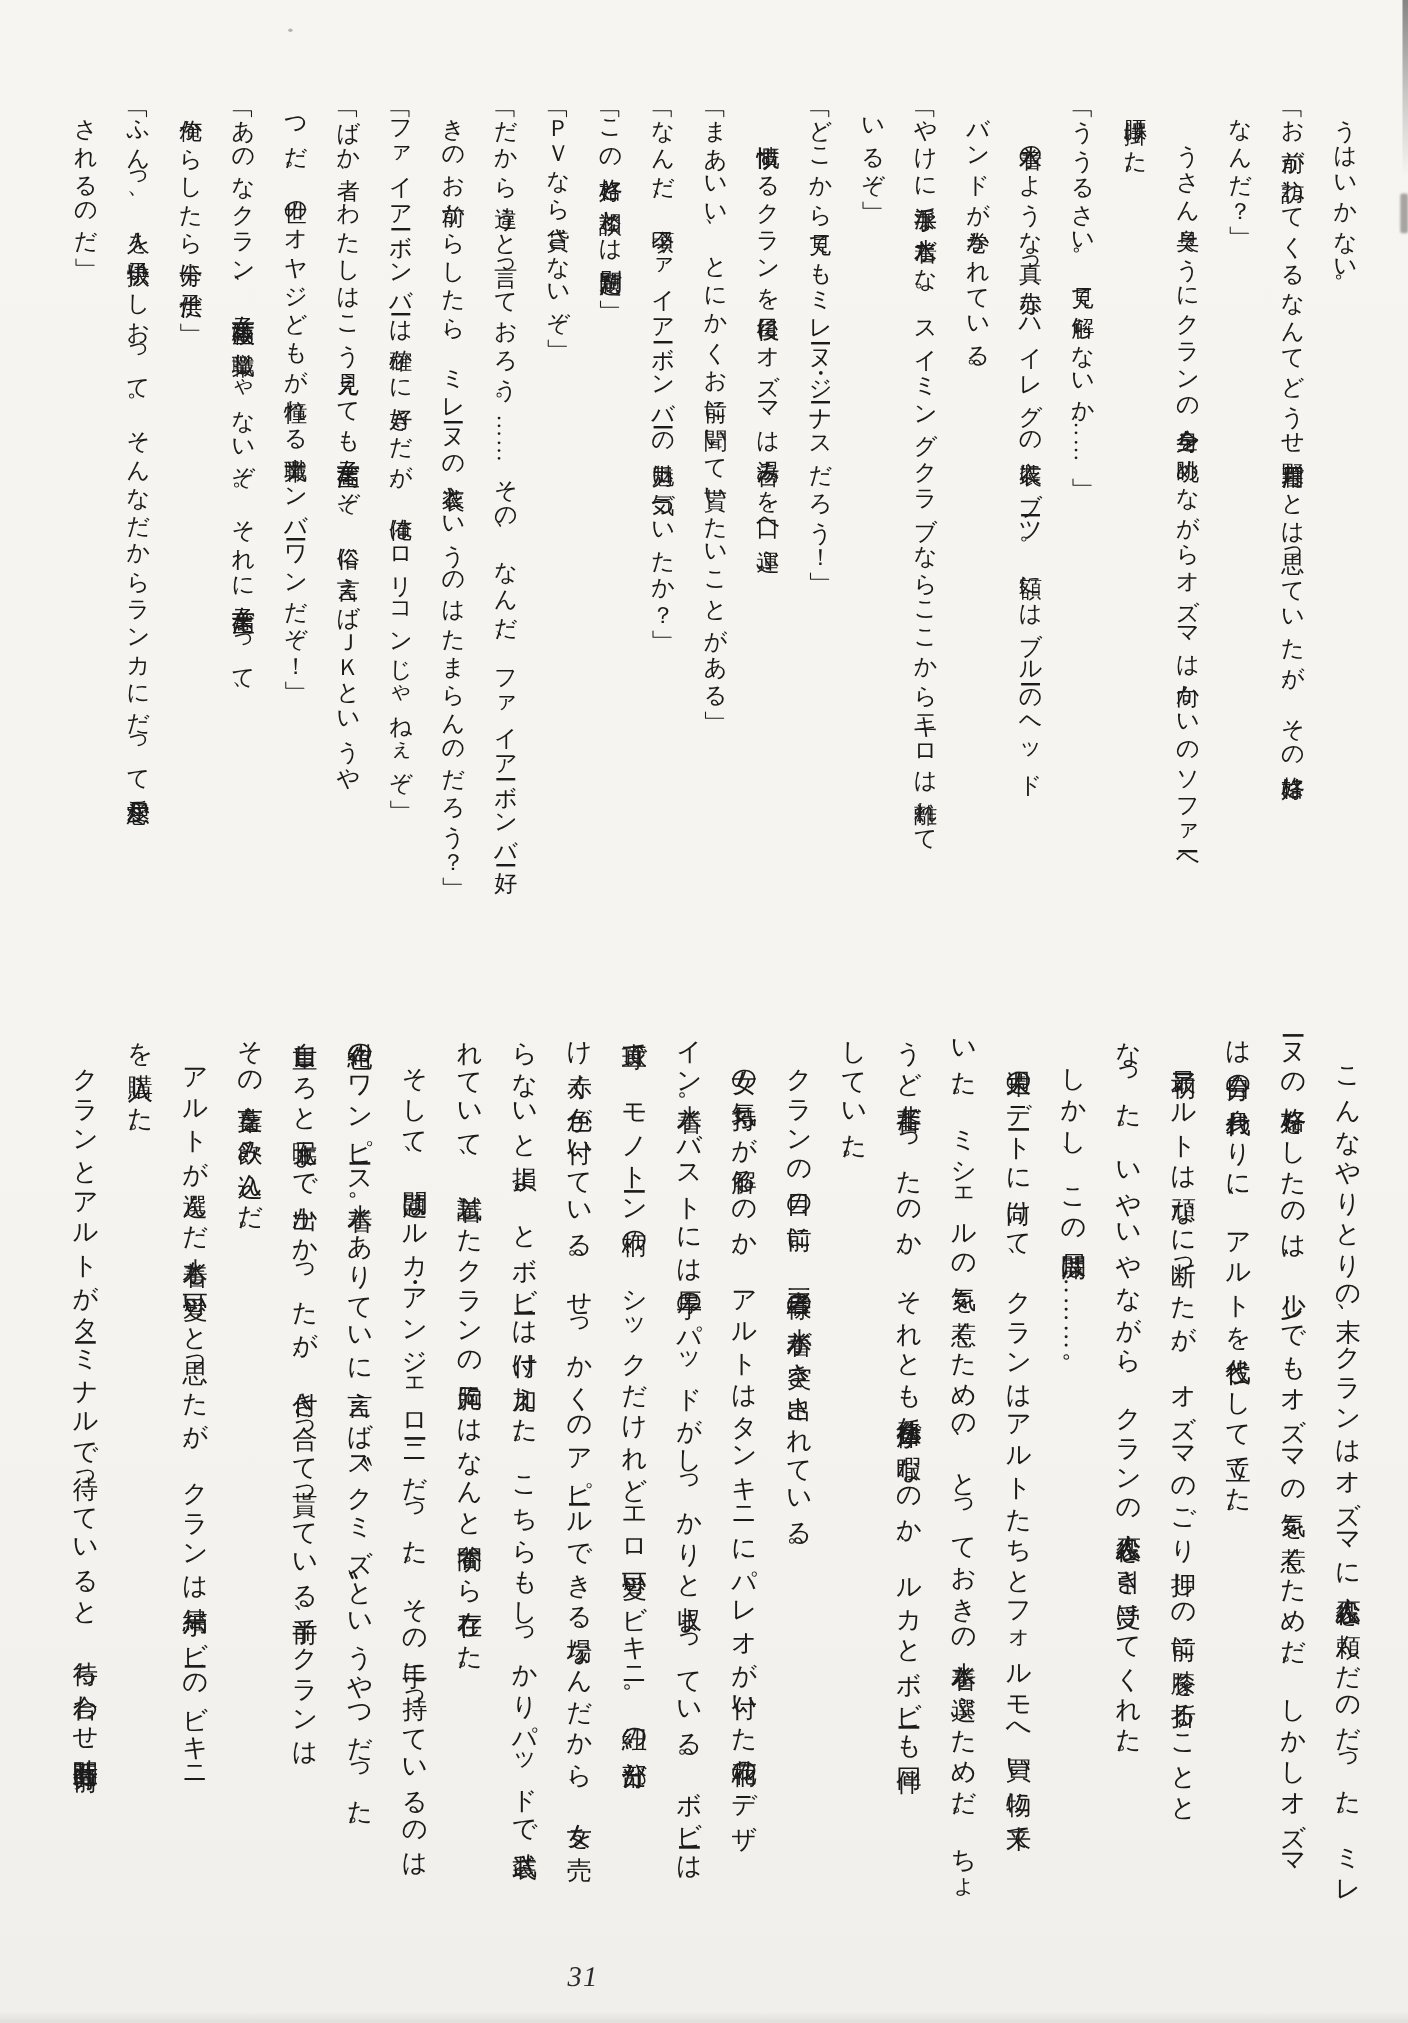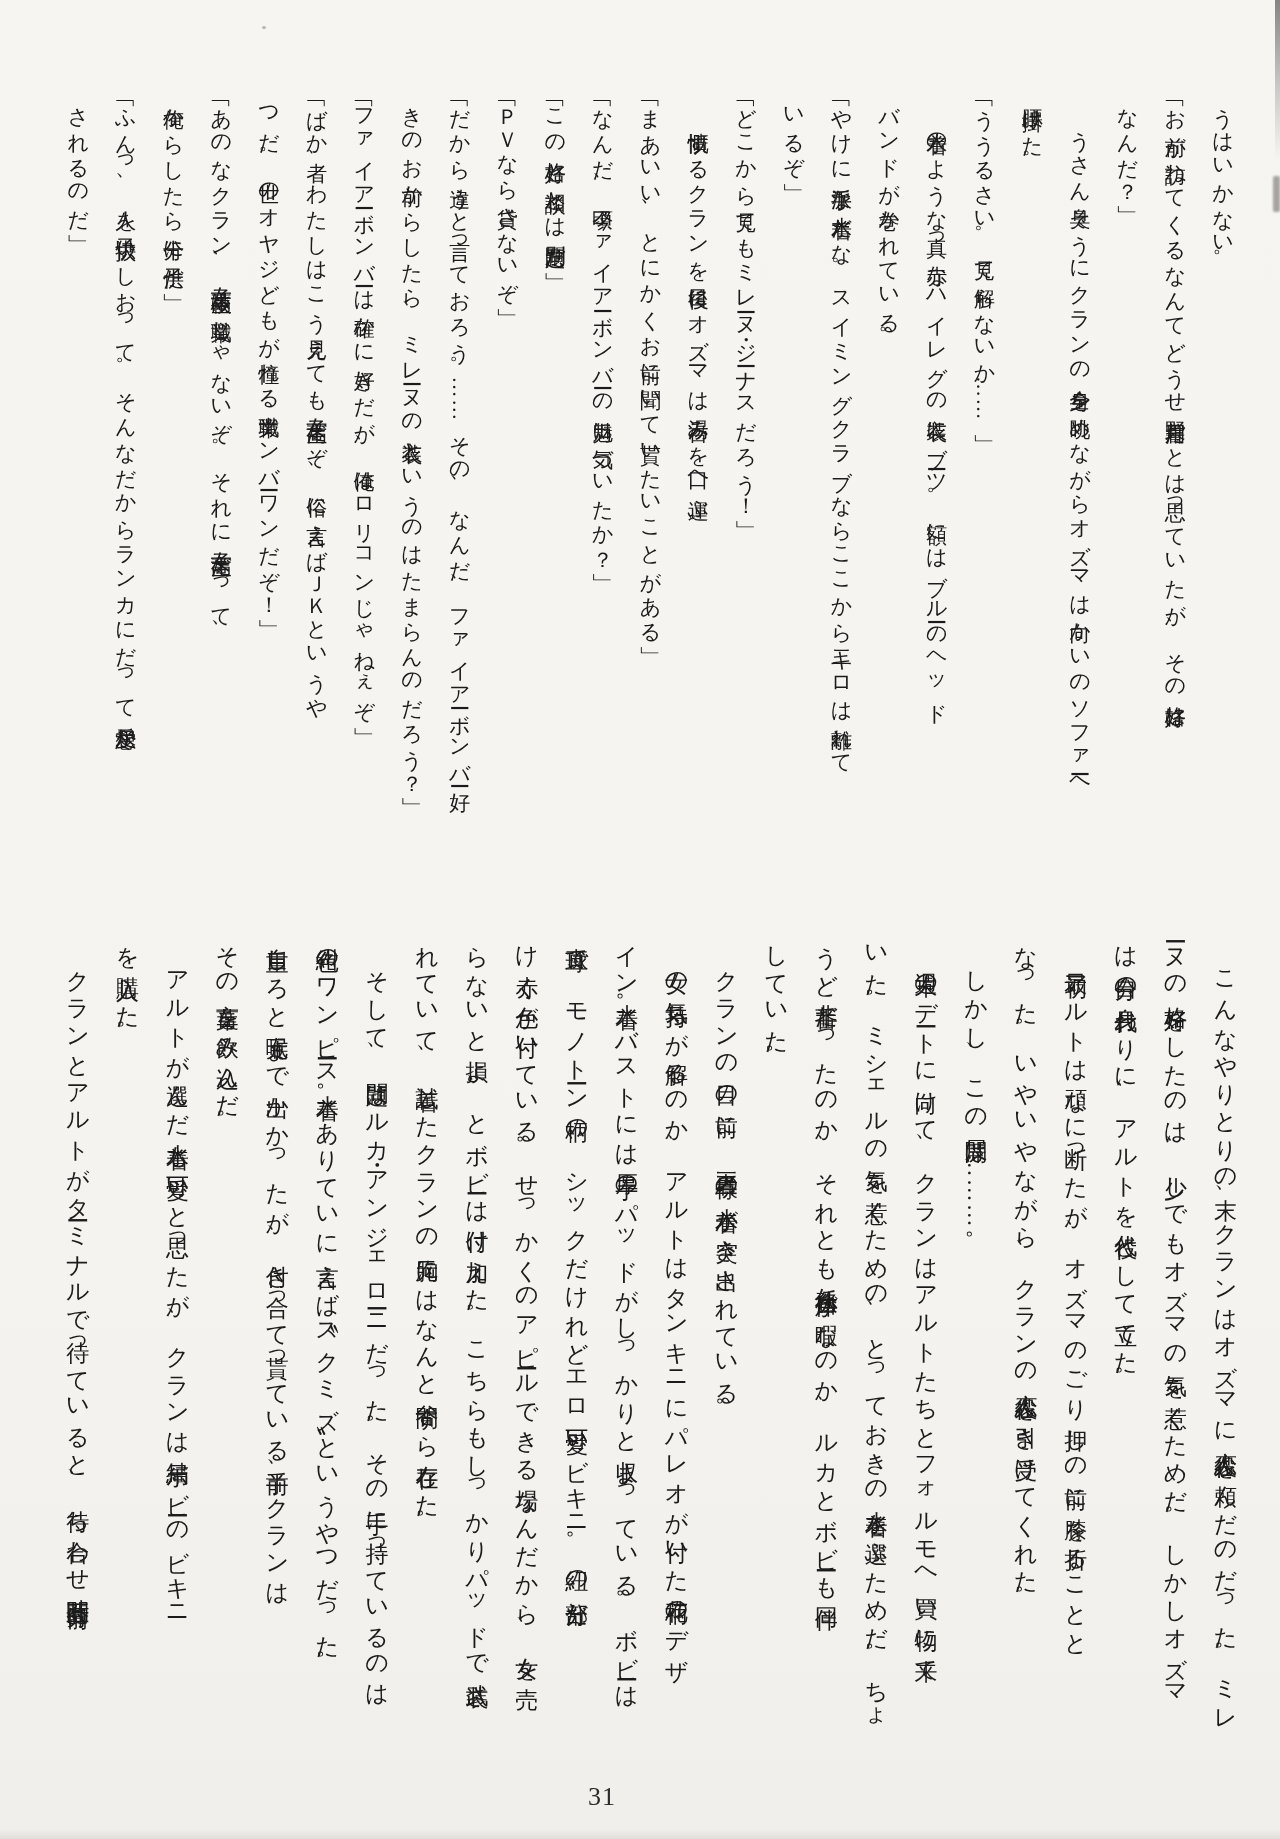--- a/index.html
+++ b/index.html
@@ -32,23 +32,24 @@
   .vblock--bottom {
     top: 930px; right: 30px;
     width: 1200px; height: 830px;
     font-size: 23px; letter-spacing: 2px;
     line-height: 49.9px;
     font-weight: 500;
   }
   .pageno {
     position: absolute;
     top: 1782px; left: 516px; width: 100px;
-    text-align: right;
+    text-align: left;
     font-size: 26px; letter-spacing: 1px;
     color: #2b2b2b;
+    font-style: italic;
   }
   
   .edge-right-top {
     position: absolute; top: 0; right: 0;
     width: 5px; height: 160px;
     background: linear-gradient(180deg, rgba(40,40,40,0.55), rgba(90,90,90,0.28) 55%, rgba(120,120,120,0));
   }
   .edge-right-notch {
     position: absolute; top: 176px; right: 0;
     width: 7px; height: 36px;

